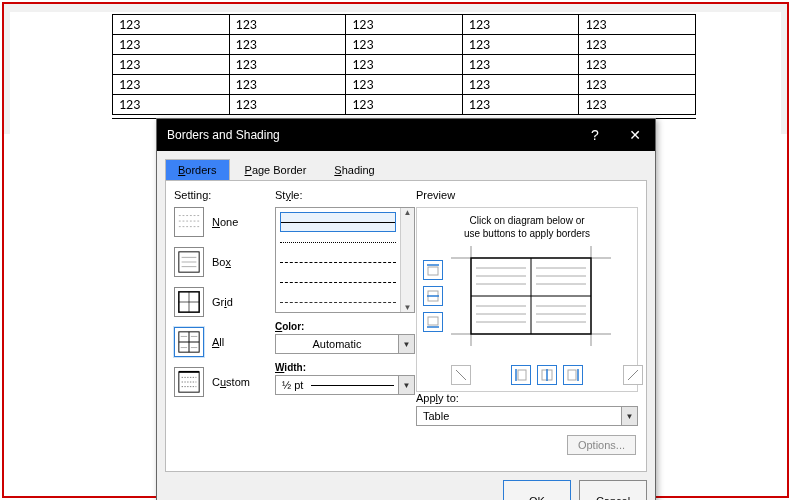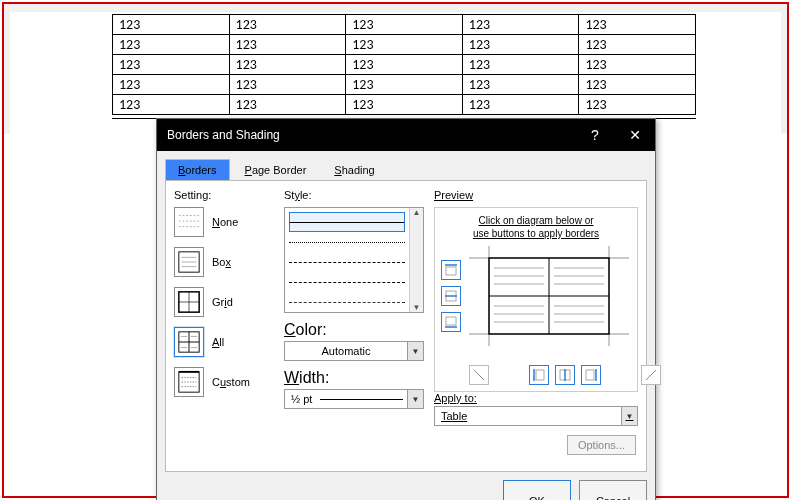--- a/index.html
+++ b/index.html
@@ -111,25 +111,25 @@
   }
   .tab u { text-decoration: underline; }
   .panel {
     background: #fff;
     margin: 0 8px 8px 8px;
     border: 1px solid #bbb;
     padding: 8px;
     height: 292px;
     position: relative;
     display: flex;
-    gap: 10px;
+    gap: 1px;
   }
   .col-setting { width: 100px; }
   .col-style   { width: 140px; }
-  .col-preview { flex: 1; position: relative; text-decoration: underline; }
+  .col-preview { flex: 1; position: relative; }
   .section-label { font-size: 11px; margin-bottom: 6px; }
   
   .setting-row {
     display: flex;
     align-items: center;
     gap: 8px;
     margin-bottom: 10px;
   }
   .setting-thumb {
     width: 30px;
@@ -176,21 +176,21 @@
   }
   .style-row.sel {
     border: 1px solid #2a7cd6;
     background: #eaf3fc;
   }
   .style-line {
     flex: 1;
     border-top-style: solid;
     border-top-color: #000;
   }
-  .field-label { margin-top: 8px; font-size: 16px; }
+  .field-label { margin-top: 8px; font-size: 10px; font-weight: bold; }
   .combo {
     display: flex;
     border: 1px solid #999;
     background: #fff;
     height: 20px;
     align-items: center;
     margin-top: 2px;
   }
   .combo .val { flex: 1; text-align: center; padding: 0 4px; font-size: 11px; }
   .combo .arrow {

